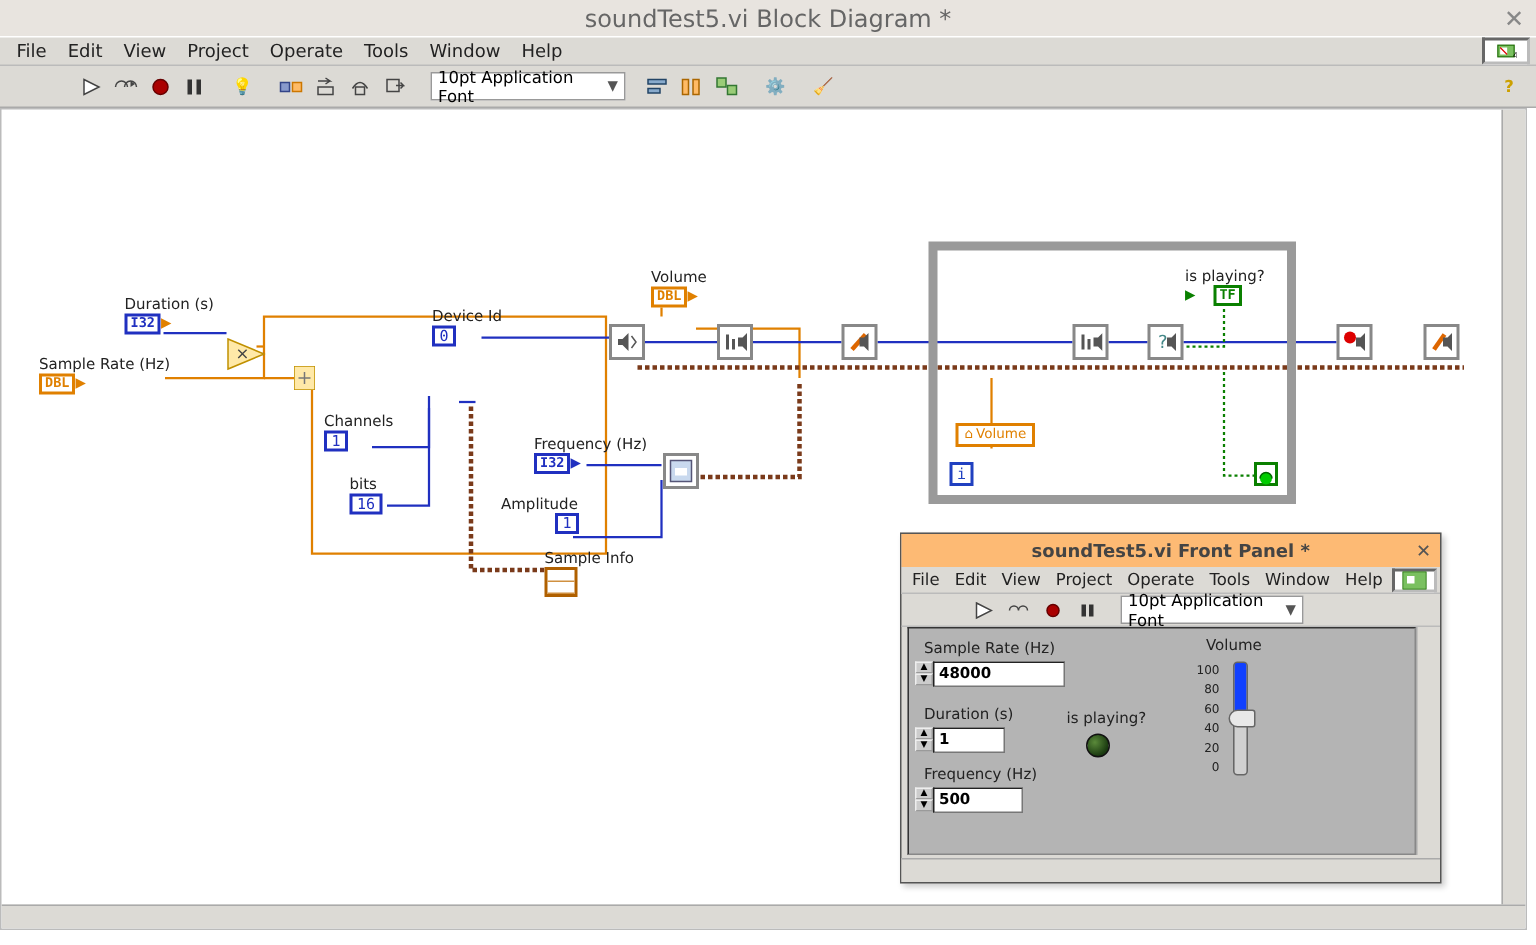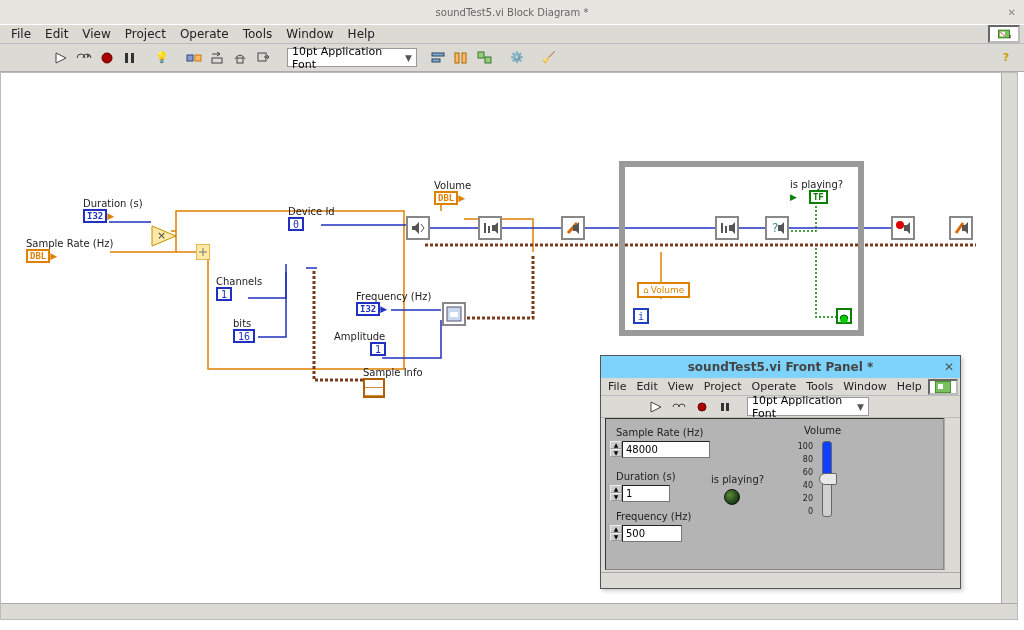--- a/index.html
+++ b/index.html
@@ -1,19 +1,19 @@
 <!DOCTYPE html>
 <html><head>
 <meta charset="utf-8">
 <style>
   * { box-sizing: border-box; margin: 0; padding: 0; font-family: "DejaVu Sans", Arial, sans-serif; }
   body { width: 1024px; height: 630px; background: #fff; overflow: hidden; position: relative; }
 
   
-  .titlebar { height: 24px; background: #e8e4df; display: flex; align-items: center; justify-content: center; position: relative; font-size: 10px; color: #666; }
+  .titlebar { height: 24px; background: #e8e4df; display: flex; align-items: center; justify-content: center; position: relative; font-size: 16px; color: #666; }
   .titlebar .close { position: absolute; right: 8px; color: #888; cursor: pointer; }
 
   
   .menubar { height: 20px; background: #dcdad5; border-top: 1px solid #fff; border-bottom: 1px solid #bbb; display: flex; align-items: center; padding: 0 4px; font-size: 12px; color: #222; }
   .menubar span { padding: 0 7px; cursor: pointer; }
   .menubar .right-icon { margin-left: auto; width: 32px; height: 18px; border: 2px inset #bbb; background:#fff; display:flex;align-items:center;justify-content:center;}
 
   
   .toolbar { height: 28px; background: #dcdad5; border-bottom: 1px solid #aaa; display: flex; align-items: center; gap: 3px; padding: 0 8px; font-size: 11px; }
   .tool-btn { width: 20px; height: 20px; display:flex; align-items:center; justify-content:center; cursor:pointer; color:#444;}
@@ -46,32 +46,32 @@
   
   .loop{position:absolute;border:6px solid #9a9a9a;}
 
   
   .local{border:2px solid #e08000;padding:0 4px;height:16px;font-size:9px;display:inline-flex;align-items:center;background:#fff;}
   .local .house{color:#e08000;margin-right:2px;}
   .local .txt{color:#e08000;}
 
   
   .fp{position:absolute;left:600px;top:355px;width:361px;height:234px;background:#dcdad5;border:1px solid #555;box-shadow:2px 2px 4px rgba(0,0,0,.2);}
-  .fp .titlebar{background:#7dd3fc;height:22px;font-size:12px;color:#444;font-weight:bold;}
+  .fp .titlebar{background:#fdba74;height:22px;font-size:12px;color:#444;font-weight:bold;}
   .fp .titlebar .close{right:6px;color:#555;}
   .fp-menubar{height:18px;font-size:11px;color:#222;display:flex;align-items:center;padding:0 2px;background:#dcdad5;border-bottom:1px solid #bbb;}
   .fp-menubar span{padding:0 5px;cursor:pointer;}
   .fp-menubar .ri{margin-left:auto;width:30px;height:16px;border:2px inset #bbb;background:#fff;display:flex;align-items:center;justify-content:center;}
   .fp-toolbar{height:22px;display:flex;align-items:center;gap:3px;padding:0 6px;font-size:10px;border-bottom:1px solid #bbb;}
   .fp-body{position:absolute;top:62px;left:4px;right:16px;bottom:18px;background:#b4b4b4;border:1px inset #888;}
   .fp .scroll-v{position:absolute;right:0;top:62px;bottom:18px;width:16px;background:#dcdad5;border-left:1px solid #aaa;}
   .fp .scroll-h{position:absolute;left:0;right:0;bottom:0;height:16px;background:#dcdad5;border-top:1px solid #aaa;}
 
   .fp-ctrl-lbl{font-size:10px;color:#222;}
-  .fp-num{height:17px;border:1px inset #777;background:#fff;font-size:10px;padding:0 3px;display:flex;align-items:center;width:88px;}
+  .fp-num{height:17px;border:1px inset #777;background:#fff;font-size:10px;padding:0 3px;display:flex;align-items:center;width:88px;font-weight:bold;}
   .spin{width:12px;display:flex;flex-direction:column;}
   .spin div{height:8px;background:#ccc;border:1px outset #eee;font-size:6px;text-align:center;line-height:5px;}
   .led{width:16px;height:16px;border-radius:50%;background:radial-gradient(circle at 35% 35%,#5a8a3a,#1a3a10 70%);border:1px solid #111;}
   .slider-track{width:10px;height:76px;background:linear-gradient(#1040ff 0%,#1040ff 45%,#d0d0d0 45%);border:1px solid #666;position:relative;border-radius:3px;}
   .slider-knob{position:absolute;width:18px;height:12px;background:#e8e8e8;border:1px solid #666;border-radius:6px 2px 2px 6px;left:-4px;bottom:42%;}
   .ticks{position:absolute;right:16px;top:0;height:100%;font-size:8px;color:#222;display:flex;flex-direction:column;justify-content:space-between;align-items:flex-end;}
   .ticks span{padding-right:2px;}
 </style>
 </head>
 <body>

